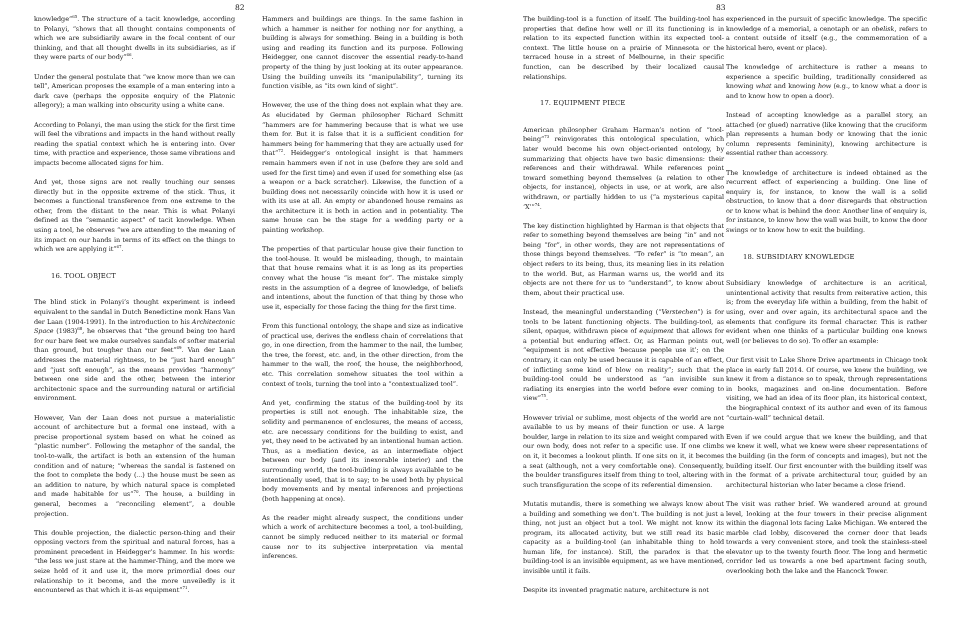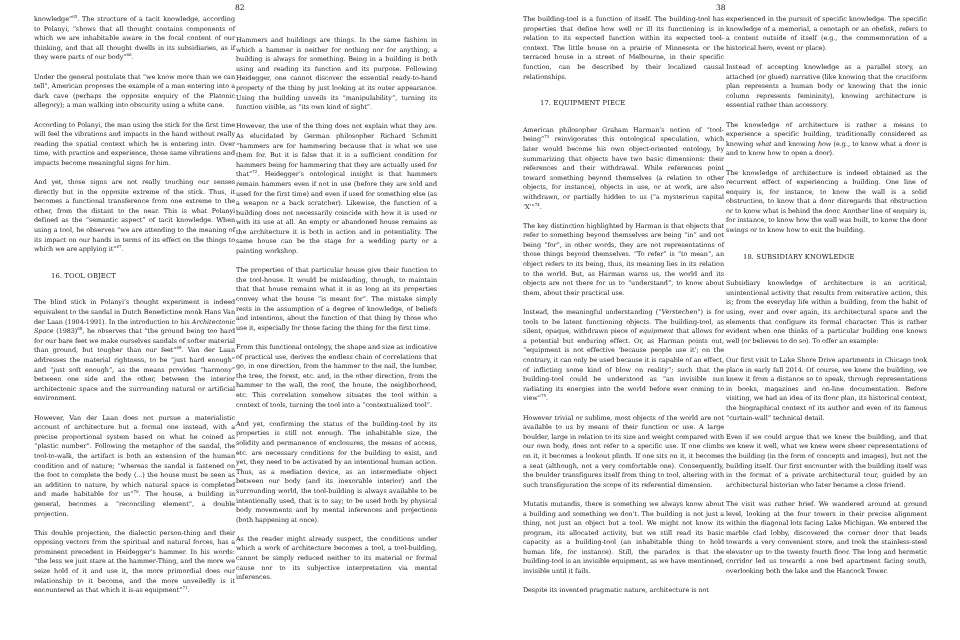--- a/index.html
+++ b/index.html
@@ -7,69 +7,69 @@
          font-family: "DejaVu Serif", "Liberation Serif", serif; color: #1a1a1a; }
   .page { position: absolute; top: 0; height: 469px; }
   .page-left { left: 0; width: 480px; }
   .page-right { left: 480px; width: 480px; }
   .page-number { position: absolute; top: 3px; font-size: 7.6px; color: #222; }
   .page-left .page-number { left: 235px; }
   .page-right .page-number { left: 236px; }
   .col { position: absolute; top: 15px; width: 201px; font-size: 6.45px; line-height: 9.6px;
          text-align: justify; hyphens: manual; letter-spacing: -0.05px; }
   .page-left .col-1 { left: 34px; }
-  .page-left .col-2 { left: 236px; margin-top: 21px; }
+  .page-left .col-2 { left: 262px; }
   .page-right .col-1 { left: 43px; }
   .page-right .col-2 { left: 246px; }
   .col p { margin: 0 0 9.6px 0; }
   .col h3 { font-size: 6.8px; font-weight: normal; margin: 17px; line-height: 9.6px; letter-spacing: 0.1px; }
   sup { font-size: 4px; line-height: 0; vertical-align: 3px; }
   em { }
 </style>
 </head>
 <body>
 
 <div class="page page-left">
   <div class="page-number">82</div>
   <div class="col col-1">
-      <p><span>knowledge”</span><sup>65</sup><span>. The structure of a tacit knowledge, according to Polanyi, “shows that all thought contains components of which we are inhabitable aware in the focal content of our thinking, and that all thought dwells in its subsidiaries, as if they were parts of our body”</span><sup>66</sup><span>.</span></p>
+      <p><span>knowledge”</span><sup>65</sup><span>. The structure of a tacit knowledge, according to Polanyi, “shows that all thought contains components of which we are subsidiarily aware in the focal content of our thinking, and that all thought dwells in its subsidiaries, as if they were parts of our body”</span><sup>66</sup><span>.</span></p>
       <p><span>Under the general postulate that “we know more than we can tell”, American proposes the example of a man entering into a dark cave (perhaps the opposite enquiry of the Platonic allegory); a man walking into obscurity using a white cane.</span></p>
-      <p><span>According to Polanyi, the man using the stick for the first time will feel the vibrations and impacts in the hand without really reading the spatial context which he is entering into. Over time, with practice and experience, those same vibrations and impacts become meaningful signs for him.</span></p>
+      <p><span>According to Polanyi, the man using the stick for the first time will feel the vibrations and impacts in the hand without really reading the spatial context which he is entering into. Over time, with practice and experience, those same vibrations and impacts become allocated signs for him.</span></p>
       <p class=""><span>And yet, those signs are not really touching our senses directly but in the opposite extreme of the stick. Thus, it becomes a functional transference from one extreme to the other, from the distant to the near. This is what Polanyi defined as the “semantic aspect” of tacit knowledge. When using a tool, he observes “we are attending to the meaning of its impact on our hands in terms of its effect on the things to which we are applying it”</span><sup>67</sup><span>.</span></p>
       <h3><span>16. TOOL OBJECT</span></h3>
       <p><span>The blind stick in Polanyi’s thought experiment is indeed equivalent to the sandal in Dutch Benedictine monk Hans Van der Laan (1904-1991). In the introduction to his </span><em>Architectonic Space</em><span> (1983)</span><sup>68</sup><span>, he observes that “the ground being too hard for our bare feet we make ourselves sandals of softer material than ground, but tougher than our feet”</span><sup>69</sup><span>. Van der Laan addresses the material rightness, to be “just hard enough” and “just soft enough”, as the means provides “harmony” between one side and the other, between the interior architectonic space and the surrounding natural or artificial environment.</span></p>
       <p><span>However, Van der Laan does not pursue a materialistic account of architecture but a formal one instead, with a precise proportional system based on what he coined as “plastic number”. Following the metaphor of the sandal, the tool-to-walk, the artifact is both an extension of the human condition and of nature; “whereas the sandal is fastened on the foot to complete the body (...) the house must be seen as an addition to nature, by which natural space is completed and made habitable for us”</span><sup>70</sup><span>. The house, a building in general, becomes a “reconciling element”, a double projection.</span></p>
       <p><span>This double projection, the dialectic person-thing and their opposing vectors from the spiritual and natural forces, has a prominent precedent in Heidegger’s hammer. In his words: “the less we just stare at the hammer-Thing, and the more we seize hold of it and use it, the more primordial does our relationship to it become, and the more unveiledly is it encountered as that which it is-as equipment”</span><sup>71</sup><span>.</span></p>
     </div>
   <div class="col col-2">
       <p><span>Hammers and buildings are things. In the same fashion in which a hammer is neither for nothing nor for anything, a building is always for something. Being in a building is both using and reading its function and its purpose. Following Heidegger, one cannot discover the essential ready-to-hand property of the thing by just looking at its outer appearance. Using the building unveils its “manipulability”, turning its function visible, as “its own kind of sight”.</span></p>
       <p><span>However, the use of the thing does not explain what they are. As elucidated by German philosopher Richard Schmitt “hammers are for hammering because that is what we use them for. But it is false that it is a sufficient condition for hammers being for hammering that they are actually used for that”</span><sup>72</sup><span>. Heidegger’s ontological insight is that hammers remain hammers even if not in use (before they are sold and used for the first time) and even if used for something else (as a weapon or a back scratcher). Likewise, the function of a building does not necessarily coincide with how it is used or with its use at all. An empty or abandoned house remains as the architecture it is both in action and in potentiality. The same house can be the stage for a wedding party or a painting workshop.</span></p>
       <p><span>The properties of that particular house give their function to the tool-house. It would be misleading, though, to maintain that that house remains what it is as long as its properties convey what the house “is meant for”. The mistake simply rests in the assumption of a degree of knowledge, of beliefs and intentions, about the function of that thing by those who use it, especially for those facing the thing for the first time.</span></p>
       <p><span>From this functional ontology, the shape and size as indicative of practical use, derives the endless chain of correlations that go, in one direction, from the hammer to the nail, the lumber, the tree, the forest, etc. and, in the other direction, from the hammer to the wall, the roof, the house, the neighborhood, etc. This correlation somehow situates the tool within a context of tools, turning the tool into a “contextualized tool”.</span></p>
       <p><span>And yet, confirming the status of the building-tool by its properties is still not enough. The inhabitable size, the solidity and permanence of enclosures, the means of access, etc. are necessary conditions for the building to exist, and yet, they need to be activated by an intentional human action. Thus, as a mediation device, as an intermediate object between our body (and its inexorable interior) and the surrounding world, the tool-building is always available to be intentionally used, that is to say; to be used both by physical body movements and by mental inferences and projections (both happening at once).</span></p>
       <p><span>As the reader might already suspect, the conditions under which a work of architecture becomes a tool, a tool-building, cannot be simply reduced neither to its material or formal cause nor to its subjective interpretation via mental inferences.</span></p>
     </div>
 </div>
 
 <div class="page page-right">
-  <div class="page-number">38</div>
+  <div class="page-number">83</div>
   <div class="col col-1">
       <p class=""><span>The building-tool is a function of itself. The building-tool has properties that define how well or ill its functioning is in relation to its expected function within its expected tool-context. The little house on a prairie of Minnesota or the terraced house in a street of Melbourne, in their specific function, can be described by their localized causal relationships.</span></p>
       <h3><span>17. EQUIPMENT PIECE</span></h3>
       <p><span>American philosopher Graham Harman’s notion of “tool-being”</span><sup>73</sup><span> reinvigorates this ontological speculation, which later would become his own object-oriented ontology, by summarizing that objects have two basic dimensions: their references and their withdrawal. While references point toward something beyond themselves (a relation to other objects, for instance), objects in use, or at work, are also withdrawn, or partially hidden to us (“a mysterious capital ‘X’”</span><sup>74</sup><span>.</span></p>
       <p><span>The key distinction highlighted by Harman is that objects that refer to something beyond themselves are being “in” and not being “for”, in other words, they are not representations of those things beyond themselves. “To refer” is “to mean”, an object refers to its being, thus, its meaning lies in its relation to the world. But, as Harman warns us, the world and its objects are not there for us to “understand”, to know about them, about their practical use.</span></p>
       <p><span>Instead, the meaningful understanding (“</span><em>Verstechen</em><span>”) is for tools to be latent functioning objects. The building-tool, as silent, opaque, withdrawn piece of </span><em>equipment</em><span> that allows for a potential but enduring effect. Or, as Harman points out, “equipment is not effective ‘because people use it’; on the contrary, it can only be used because it is capable of an effect, of inflicting some kind of blow on reality”; such that the building-tool could be understood as “an invisible sun radiating its energies into the world before ever coming to view”</span><sup>75</sup><span>.</span></p>
       <p><span>However trivial or sublime, most objects of the world are not available to us by means of their function or use. A large boulder, large in relation to its size and weight compared with our own body, does not refer to a specific use. If one climbs on it, it becomes a lookout plinth. If one sits on it, it becomes a seat (although, not a very comfortable one). Consequently, the boulder transfigures itself from thing to tool, altering with such transfiguration the scope of its referential dimension.</span></p>
       <p><span>Mutatis mutandis, there is something we always know about a building and something we don’t. The building is not just a thing, not just an object but a tool. We might not know its program, its allocated activity, but we still read its basic capacity as a building-tool (an inhabitable thing to hold human life, for instance). Still, the paradox is that the building-tool is an invisible equipment, as we have mentioned, invisible until it fails.</span></p>
       <p><span>Despite its invented pragmatic nature, architecture is not</span></p>
     </div>
   <div class="col col-2">
       <p><span>experienced in the pursuit of specific knowledge. The specific knowledge of a memorial, a cenotaph or an </span><em>obelisk</em><span>, refers to a content outside of itself (e.g., the commemoration of a historical hero, event or place).</span></p>
+      <p><span>The knowledge of architecture is rather a means to experience a specific building, traditionally considered as knowing </span><em>what</em><span> and knowing </span><em>how</em><span> (e.g., to know what a door is and to know how to open a door).</span></p>
       <p><span>Instead of accepting knowledge as a parallel story, an attached (or glued) narrative (like knowing that the cruciform plan represents a human body or knowing that the ionic column represents femininity), knowing architecture is essential rather than accessory.</span></p>
-      <p><span>The knowledge of architecture is rather a means to experience a specific building, traditionally considered as knowing </span><em>what</em><span> and knowing </span><em>how</em><span> (e.g., to know what a door is and to know how to open a door).</span></p>
       <p class=""><span>The knowledge of architecture is indeed obtained as the recurrent effect of experiencing a building. One line of enquiry is, for instance, to know the wall is a solid obstruction, to know that a door disregards that obstruction or to know what is behind the door. Another line of enquiry is, for instance, to know how the wall was built, to know the door swings or to know how to exit the building.</span></p>
       <h3><span>18. SUBSIDIARY KNOWLEDGE</span></h3>
       <p><span>Subsidiary knowledge of architecture is an acritical, unintentional activity that results from reiterative action, this is; from the everyday life within a building, from the habit of using, over and over again, its architectural space and the elements that configure its formal character. This is rather evident when one thinks of a particular building one knows well (or believes to do so). To offer an example:</span></p>
       <p><span>Our first visit to Lake Shore Drive apartments in Chicago took place in early fall 2014. Of course, we knew the building, we knew it from a distance so to speak, through representations in books, magazines and on-line documentation. Before visiting, we had an idea of its floor plan, its historical context, the biographical context of its author and even of its famous “curtain-wall” technical detail.</span></p>
       <p><span>Even if we could argue that we knew the building, and that we knew it well, what we knew were sheer representations of the building (in the form of concepts and images), but not the building itself. Our first encounter with the building itself was in the format of a private architectural tour, guided by an architectural historian who later became a close friend.</span></p>
       <p><span>The visit was rather brief. We wandered around at ground level, looking at the four towers in their precise alignment within the diagonal lots facing Lake Michigan. We entered the marble clad lobby, discovered the corner door that leads towards a very convenient store, and took the stainless-steel elevator up to the twenty fourth floor. The long and hermetic corridor led us towards a one bed apartment facing south, overlooking both the lake and the Hancock Tower.</span></p>
     </div>
 </div>
 
 </body></html>

